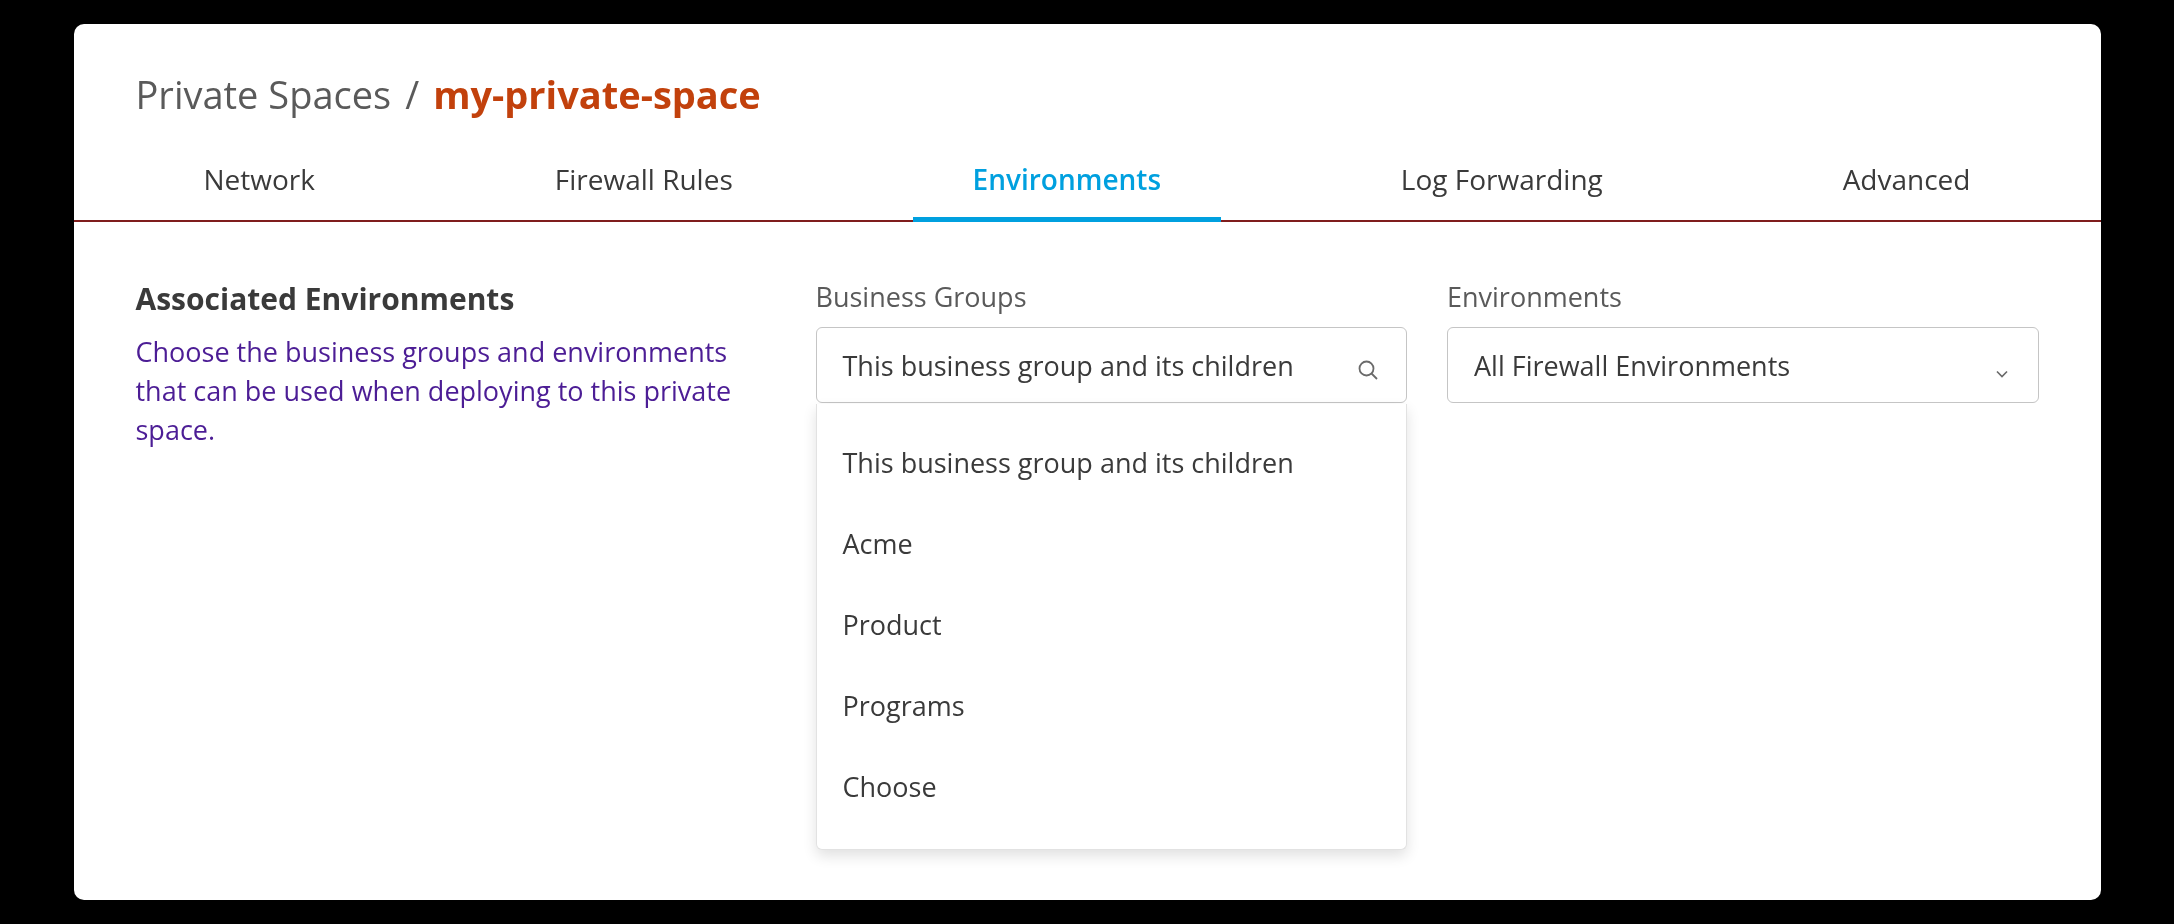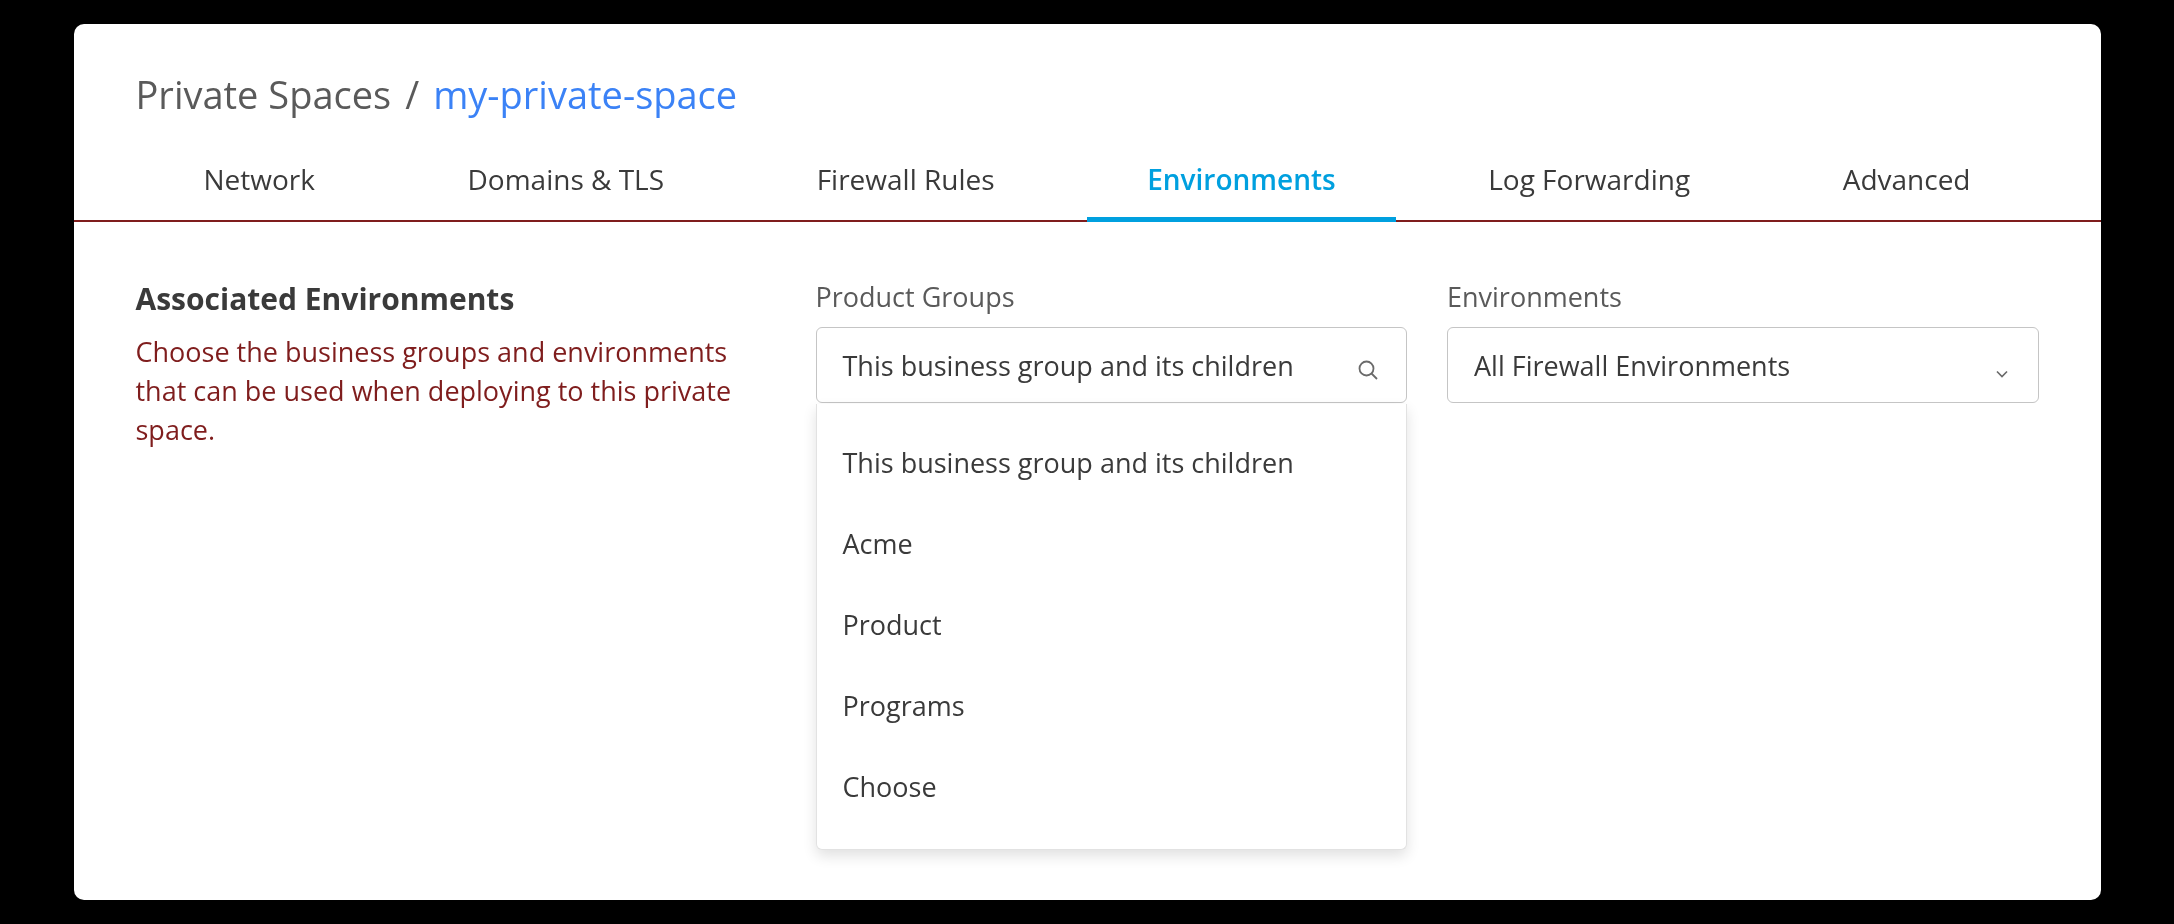--- a/index.html
+++ b/index.html
@@ -33,22 +33,22 @@
       padding: 44px 60px 0 62px;
       font-size: 38px;
       color: #5a5a5a;
       font-weight: 400;
     }
     .breadcrumb .sep {
       color: #5a5a5a;
       margin: 0 2px;
     }
     .breadcrumb .current {
-      color: #3b82f6;
-      font-weight: 400;
+      color: #c2410c;
+      font-weight: 700;
     }
     .tabs {
       display: flex;
       justify-content: space-between;
       padding: 40px 100px 0 100px;
       border-bottom: 2px solid #7f1d1d;
     }
     .tab {
       font-size: 28px;
       color: #3a3a3a;
@@ -79,21 +79,21 @@
       flex: 0 0 640px;
     }
     .section-title {
       font-size: 30px;
       font-weight: 700;
       color: #3a3a3a;
       margin-bottom: 13px;
     }
     .section-desc {
       font-size: 27px;
-      color: #7f1d1d;
+      color: #4c1d95;
       line-height: 1.45;
       font-weight: 400;
     }
     .field-group {
       flex: 1;
       min-width: 0;
       position: relative;
     }
     .field-label {
       font-size: 27px;
@@ -154,36 +154,35 @@
   <div class="window">
 
     <div class="breadcrumb">
       <span>Private Spaces</span>
       <span class="sep">/</span>
       <span class="current">my-private-space</span>
     </div>
 
     <div class="tabs">
       <div class="tab">Network</div>
-      <div class="tab">Domains &amp; TLS</div>
       <div class="tab">Firewall Rules</div>
       <div class="tab active">Environments</div>
       <div class="tab">Log Forwarding</div>
       <div class="tab">Advanced</div>
     </div>
 
     <div class="content">
 
       <div class="left-col">
         <div class="section-title">Associated Environments</div>
         <div class="section-desc">Choose the business groups and environments that can be used when deploying to this private space.</div>
       </div>
 
       <div class="field-group">
-        <div class="field-label">Product Groups</div>
+        <div class="field-label">Business Groups</div>
         <div class="select-box">
           <span class="value">This business group and its children</span>
           <span class="icon">
             <svg viewBox="0 0 24 24" fill="none" stroke="currentColor" stroke-width="1.8">
               <circle cx="10.5" cy="10.5" r="7"></circle>
               <line x1="21" y1="21" x2="15.5" y2="15.5"></line>
             </svg>
           </span>
         </div>
 

